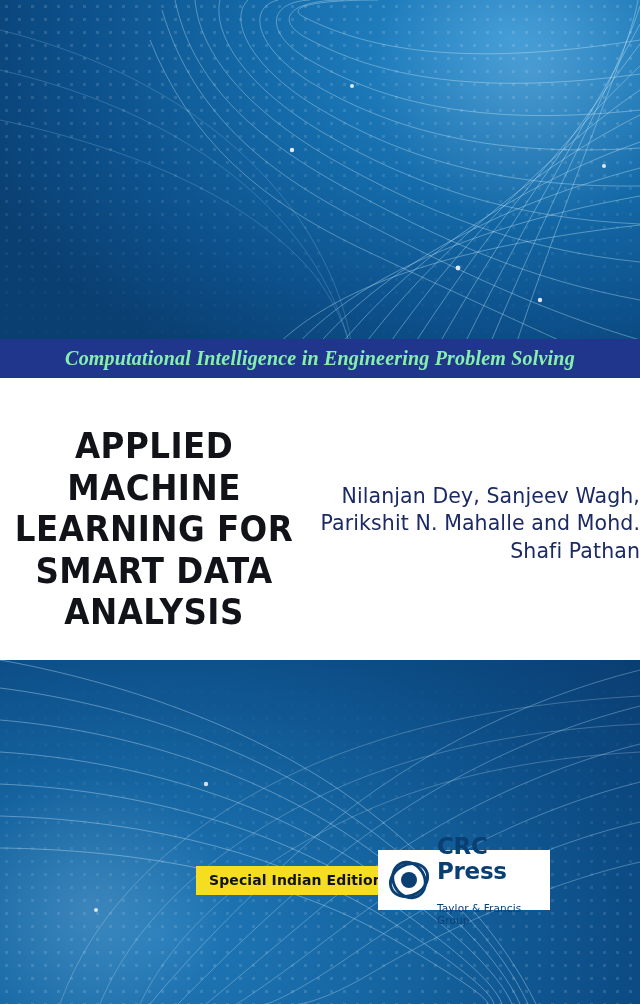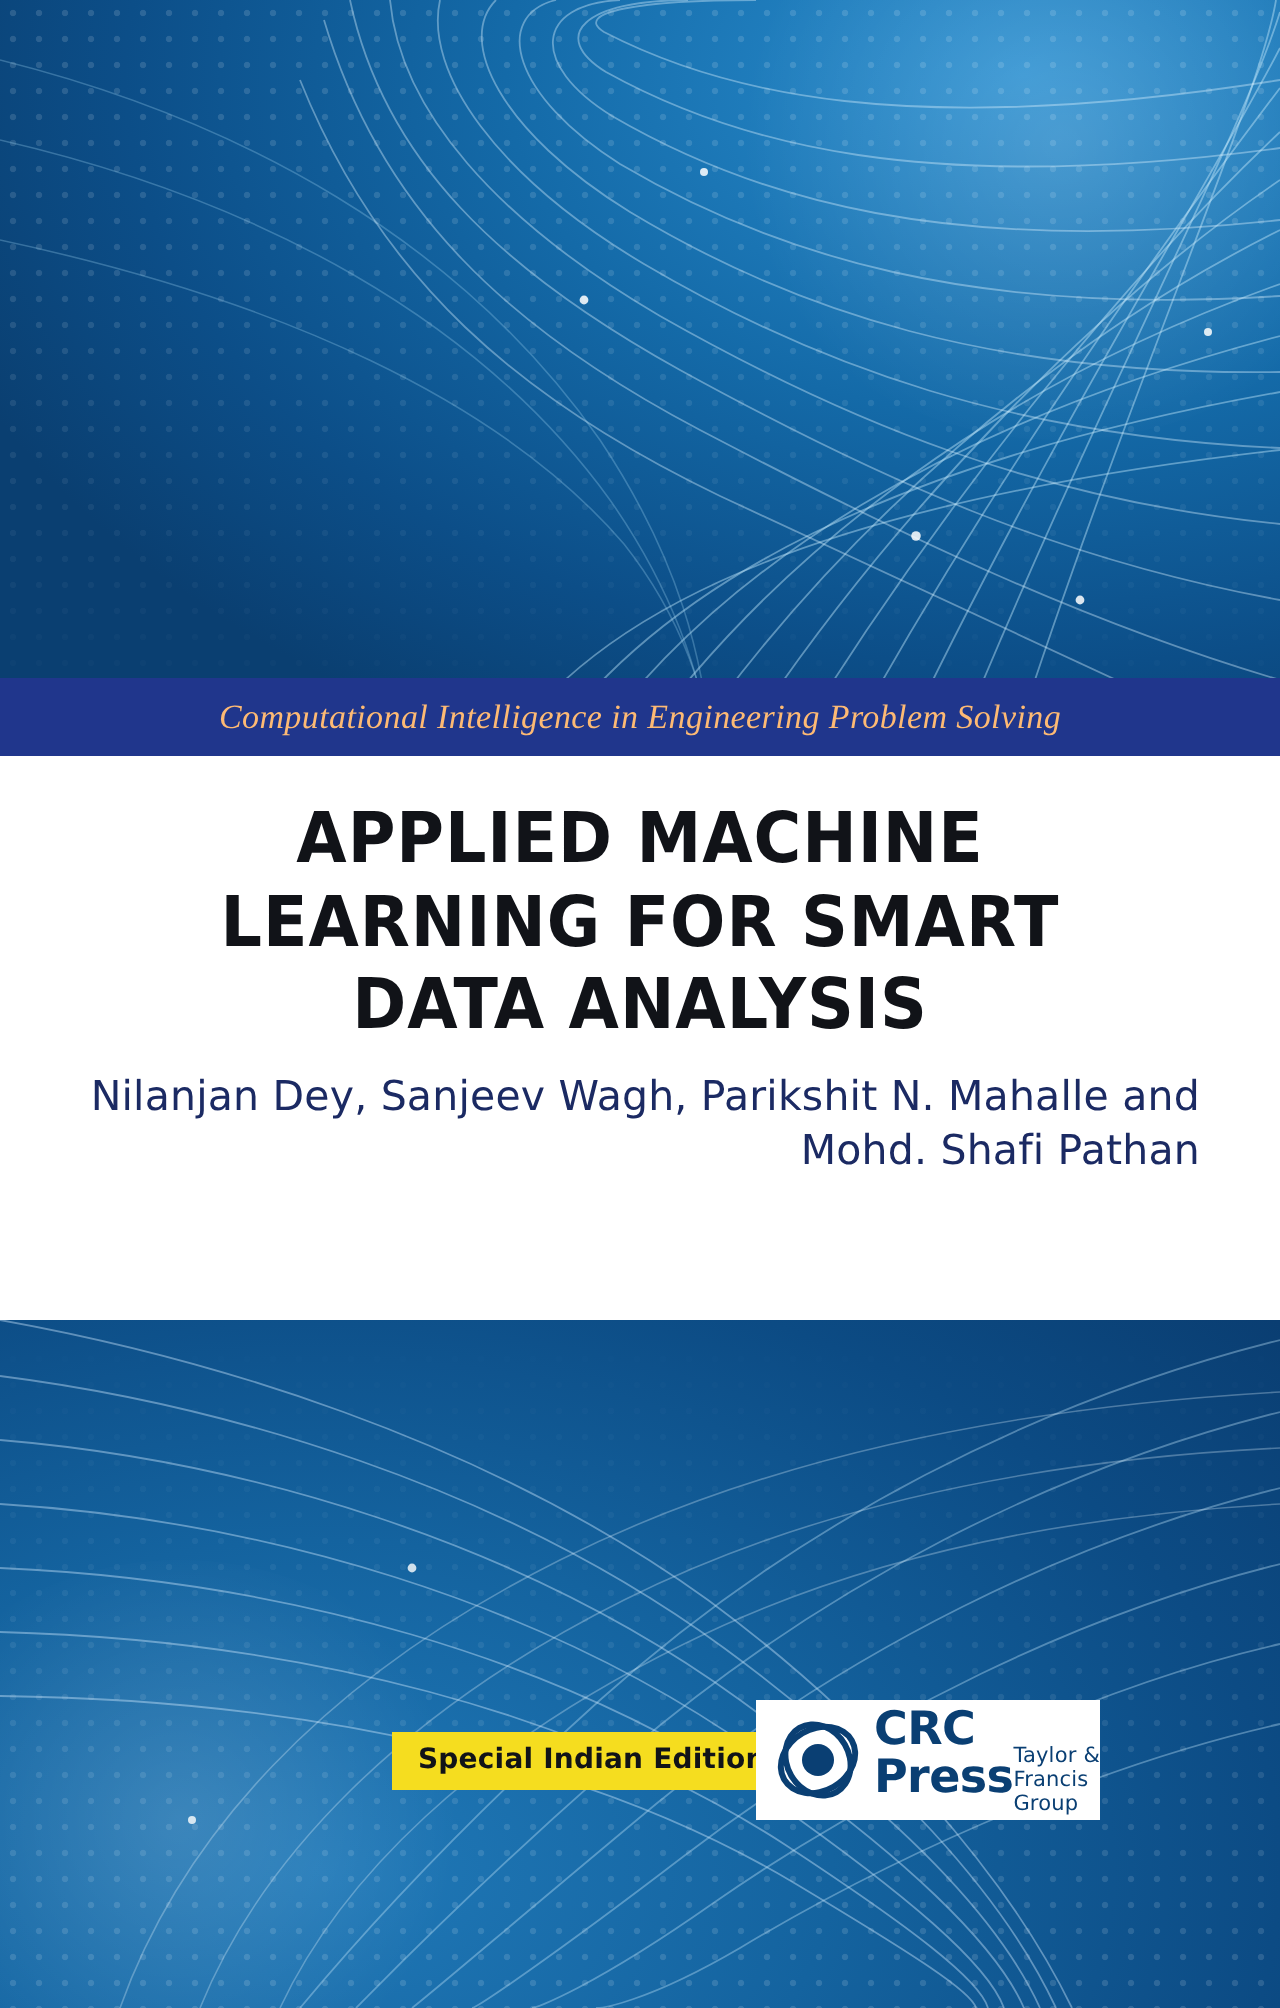--- a/index.html
+++ b/index.html
@@ -68,37 +68,36 @@
     width: 640px;
     height: 39px;
     background: #20368c;
     display: flex;
     align-items: center;
     justify-content: center;
   }
   .series-band .series-text {
     font-family: "Liberation Serif", serif;
     font-style: italic;
-    font-weight: normal;
-    font-size: 17px;
-    color: #fdba74;
+    font-weight: bold;
+    font-size: 20px;
+    color: #86efac;
     letter-spacing: 0.2px;
     white-space: nowrap;
   }
 
   
   .title-panel {
     position: absolute;
     left: 0;
     top: 378px;
     width: 640px;
     height: 282px;
     background: #ffffff;
     display: flex;
-    flex-direction: column;
     align-items: center;
   }
   .book-title {
     margin-top: 22px;
     width: 520px;
     text-align: center;
     font-family: "DejaVu Sans", sans-serif;
     font-weight: bold;
     font-size: 35px;
     line-height: 1.19;
@@ -180,20 +179,21 @@
   .crc-mark .core {
     position: absolute;
     left: 13px; top: 13px;
     width: 16px; height: 16px;
     background: #0a3f73;
     border-radius: 50%;
   }
   .crc-text {
     margin-left: 7px;
     display: flex;
+    flex-direction: column;
     justify-content: center;
   }
   .crc-name {
     font-family: "DejaVu Sans", sans-serif;
     font-weight: bold;
     font-size: 23px;
     color: #0a3f73;
     line-height: 1.05;
     letter-spacing: -0.3px;
   }

